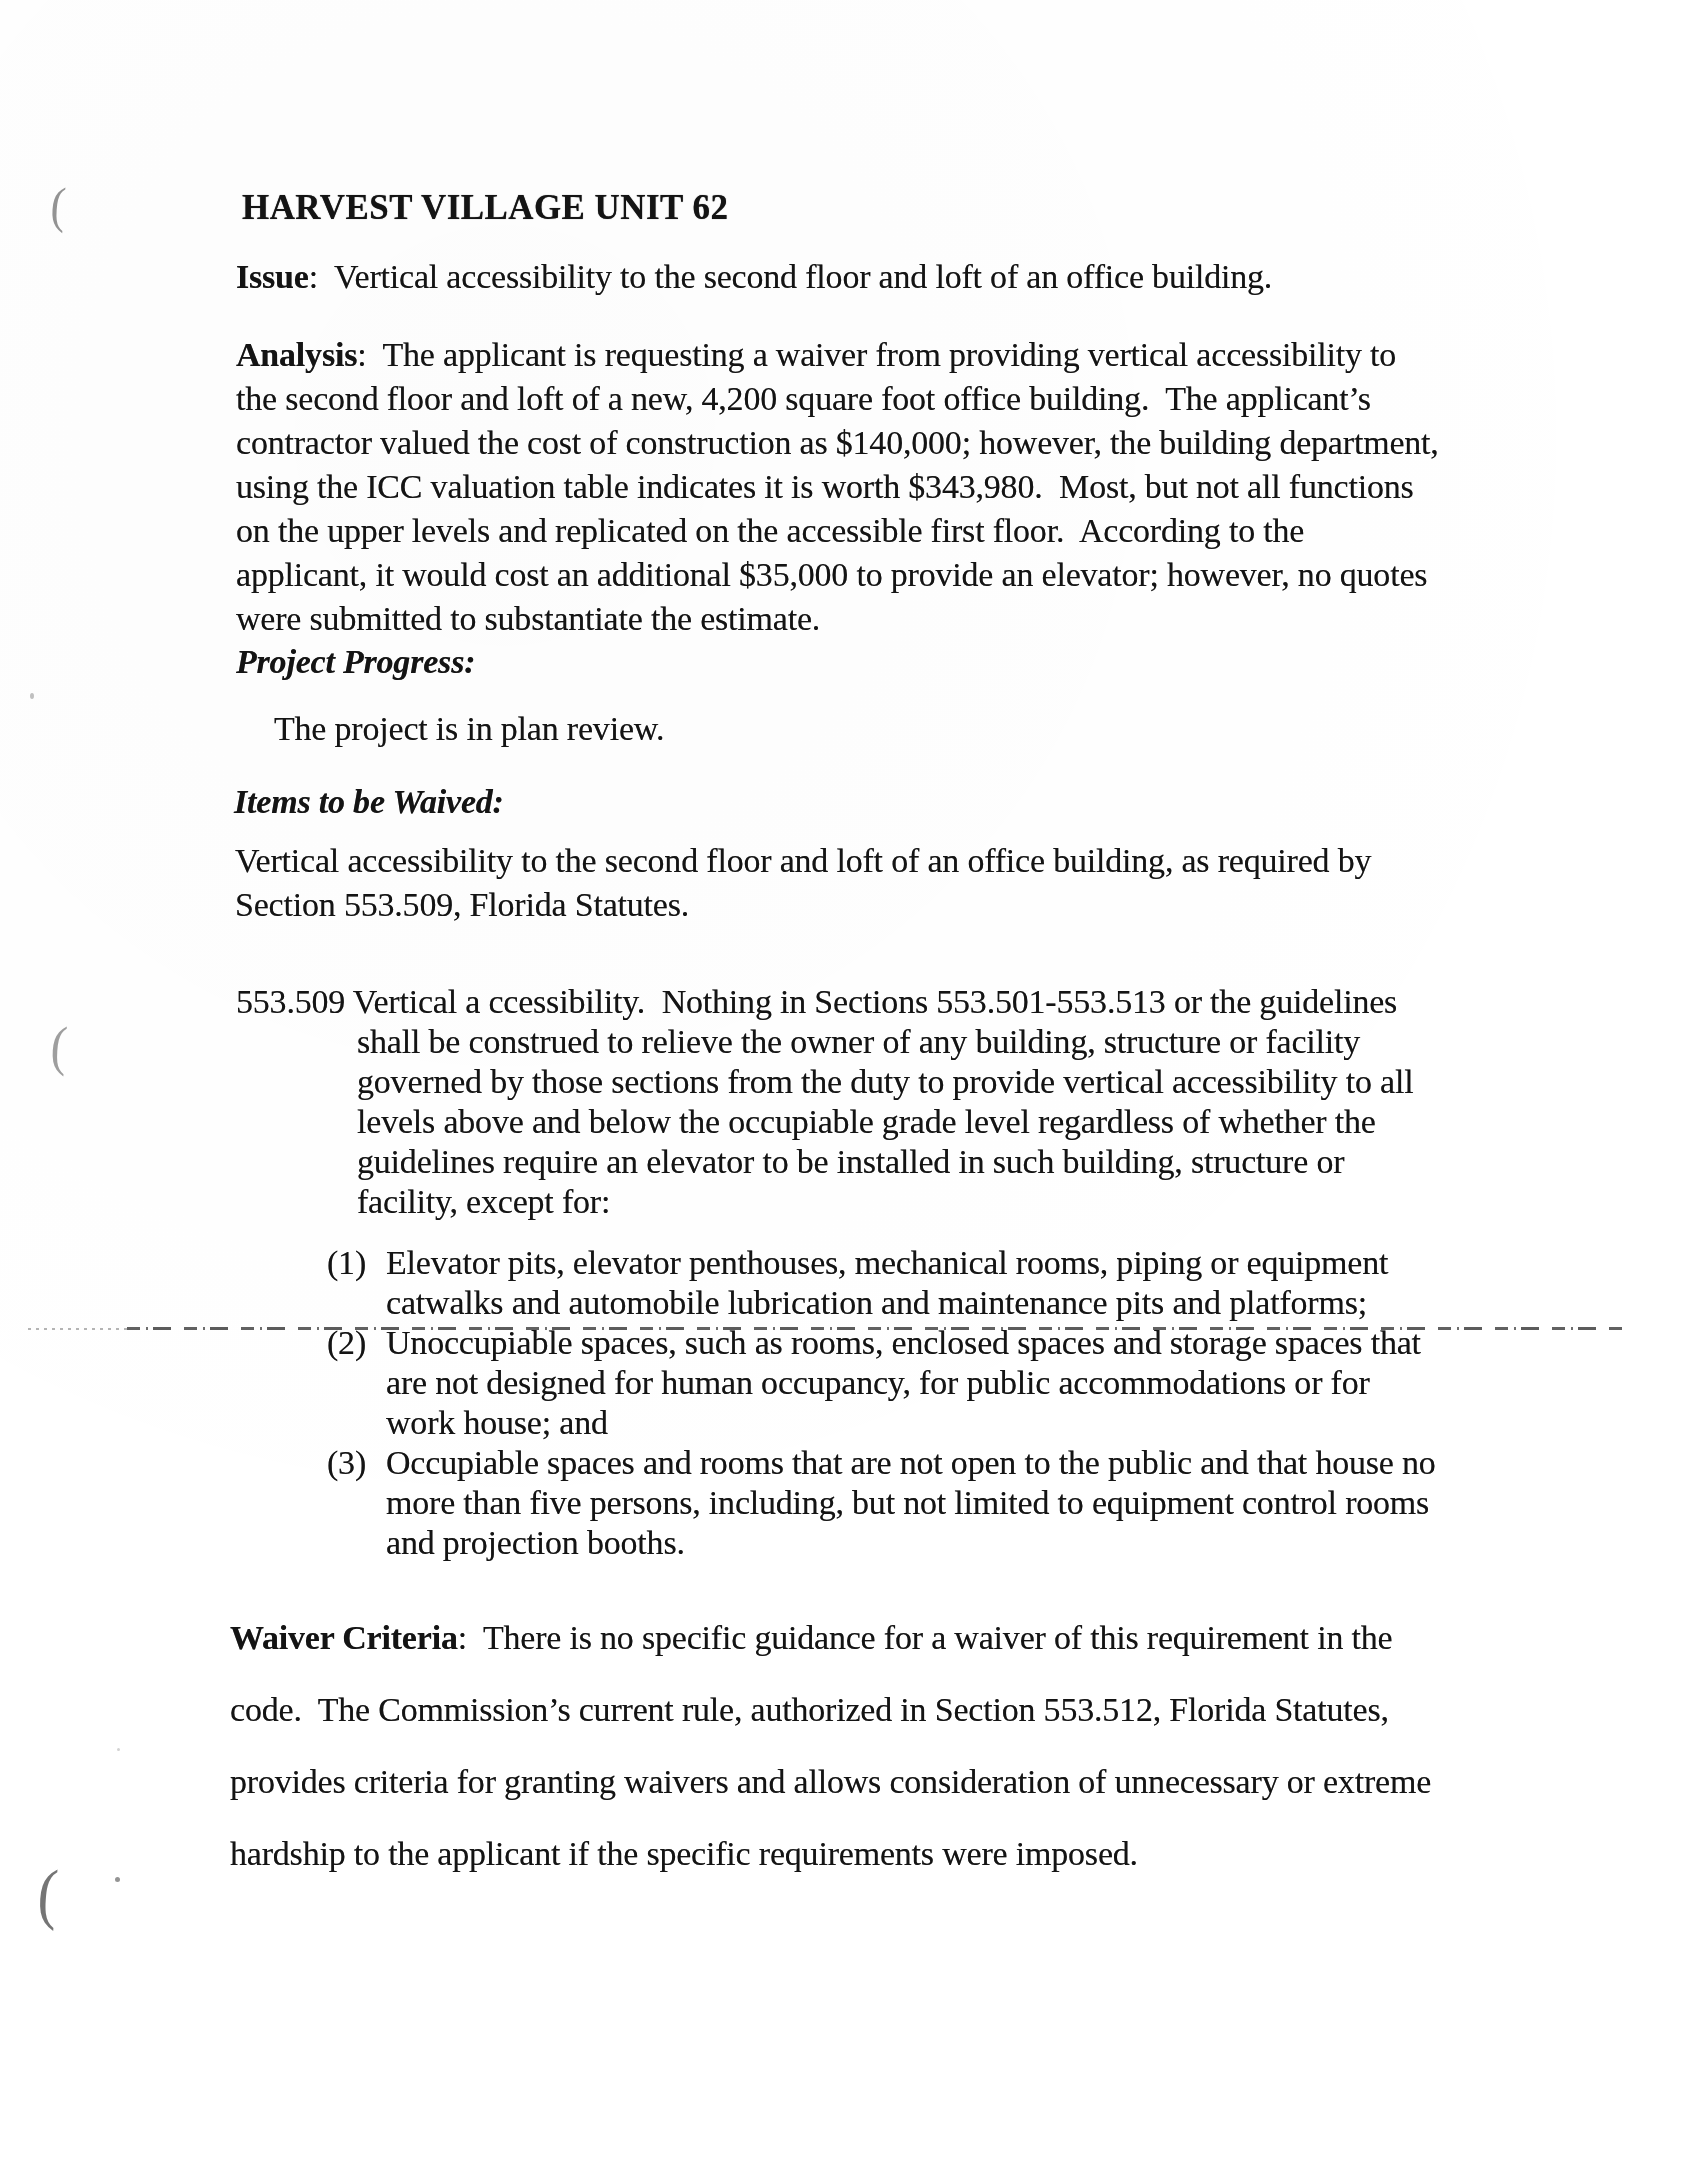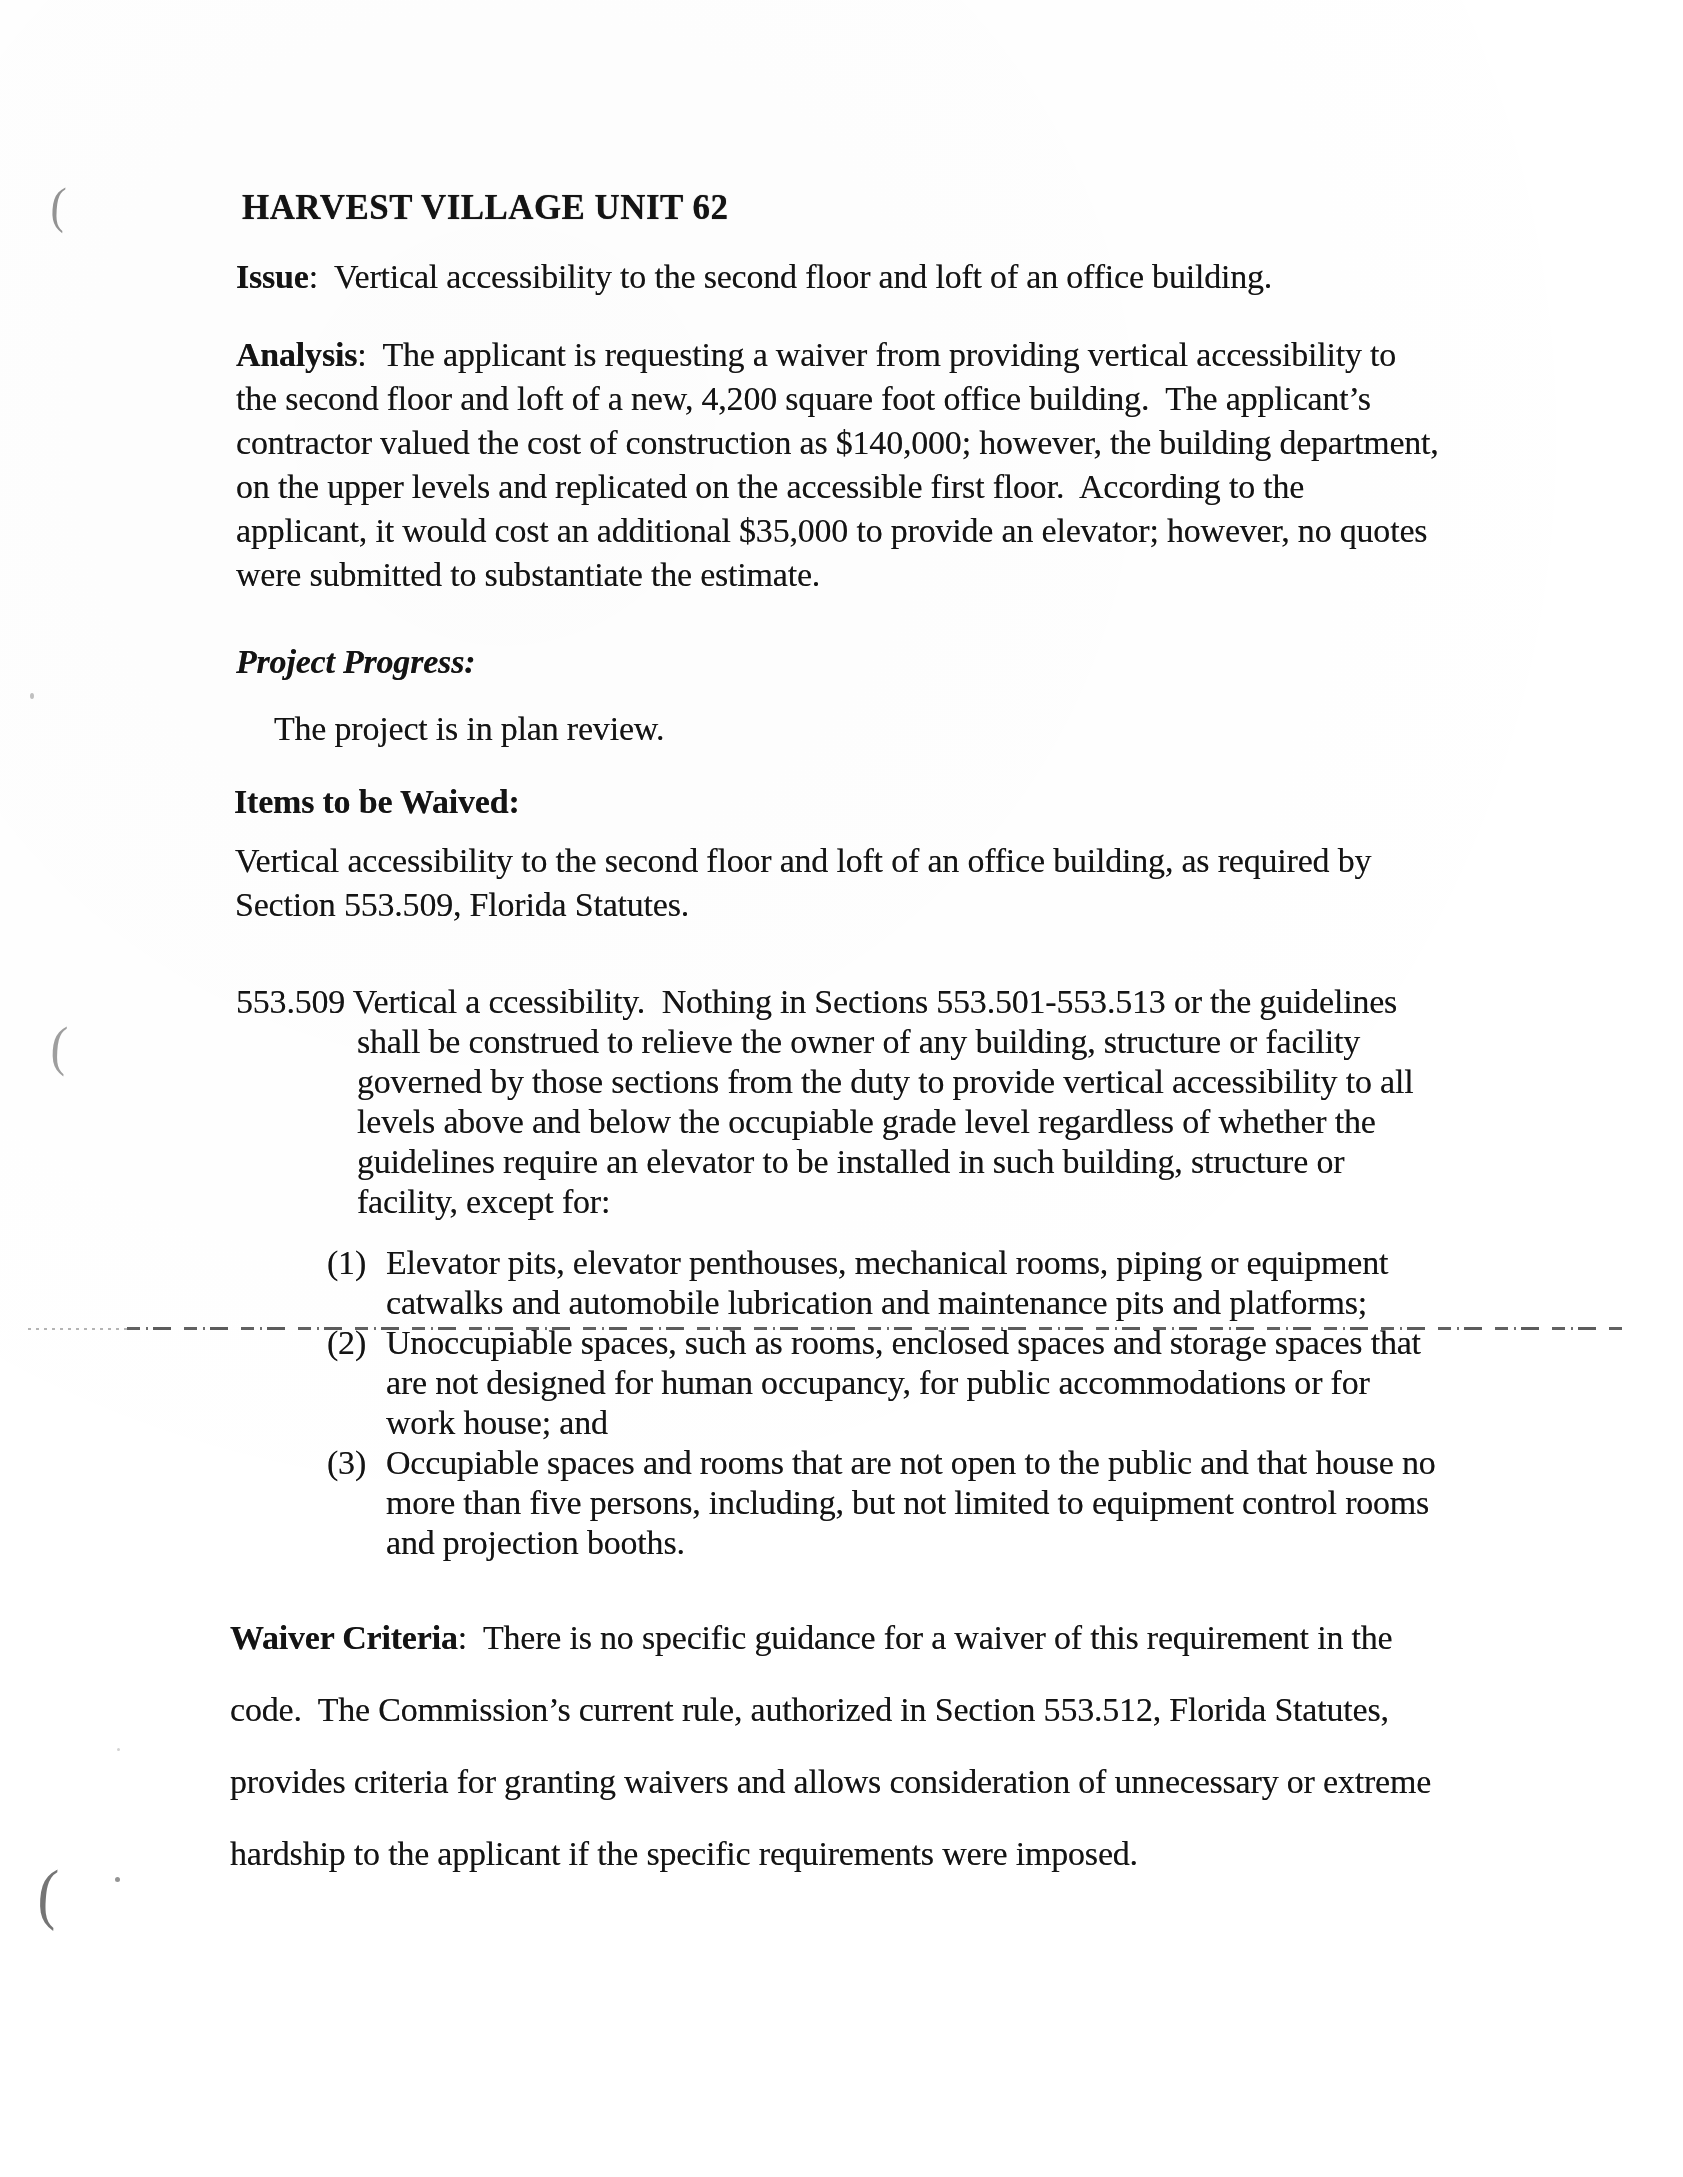--- a/index.html
+++ b/index.html
@@ -84,33 +84,34 @@
   </div>
 
   <div class="blk" style="left:236px; top:255px;">
     <div class="line"><span class="bold">Issue</span><span>:  Vertical accessibility to the second floor and loft of an office building.</span></div>
   </div>
 
   <div class="blk" style="left:236px; top:333px;">
     <div class="line"><span class="bold">Analysis</span><span>:  The applicant is requesting a waiver from providing vertical accessibility to</span></div>
     <div class="line">the second floor and loft of a new, 4,200 square foot office building.  The applicant’s</div>
     <div class="line">contractor valued the cost of construction as $140,000; however, the building department,</div>
+    <div class="line">using the ICC valuation table indicates it is worth $343,980.  Most, but not all functions</div>
     <div class="line">on the upper levels and replicated on the accessible first floor.  According to the</div>
     <div class="line">applicant, it would cost an additional $35,000 to provide an elevator; however, no quotes</div>
     <div class="line">were submitted to substantiate the estimate.</div>
   </div>
 
   <div class="blk" style="left:236px; top:640px;font-style:italic;">
     <div class="line bold">Project Progress:</div>
   </div>
   <div class="blk" style="left:236px; top:707px;margin-left:38px;">
     <div class="line">The project is in plan review.</div>
   </div>
 
-  <div class="blk" style="left:234px; top:780px;">
+  <div class="blk" style="left:234px; top:780px;font-style:italic;">
     <div class="line bold">Items to be Waived:</div>
   </div>
   <div class="blk" style="left:235px; top:839px;">
     <div class="line">Vertical accessibility to the second floor and loft of an office building, as required by</div>
     <div class="line">Section 553.509, Florida Statutes.</div>
   </div>
 
   <div class="blk statute lh40" style="left:236px; top:982px;">
     <div class="line"><span>553.509</span><span> Vertical a ccessibility.  Nothing in Sections 553.501-553.513 or the guidelines</span></div>
     <div class="line cont">shall be construed to relieve the owner of any building, structure or facility</div>

